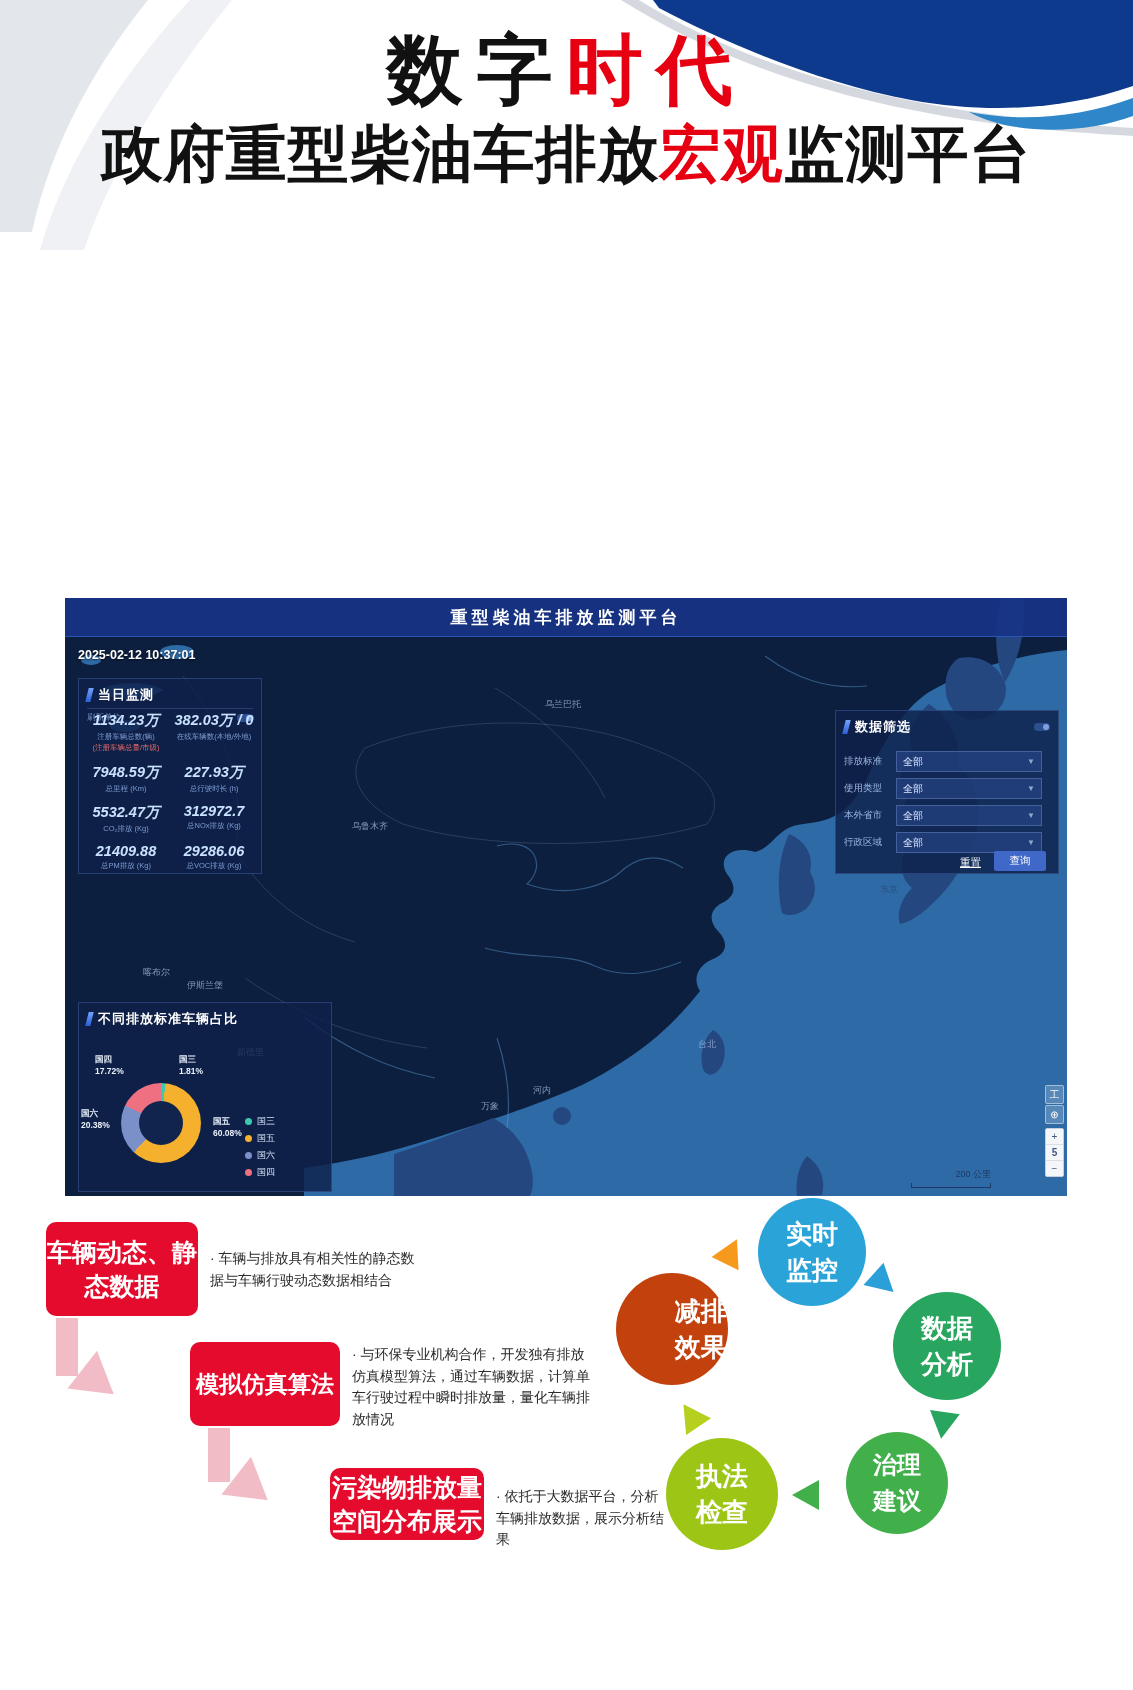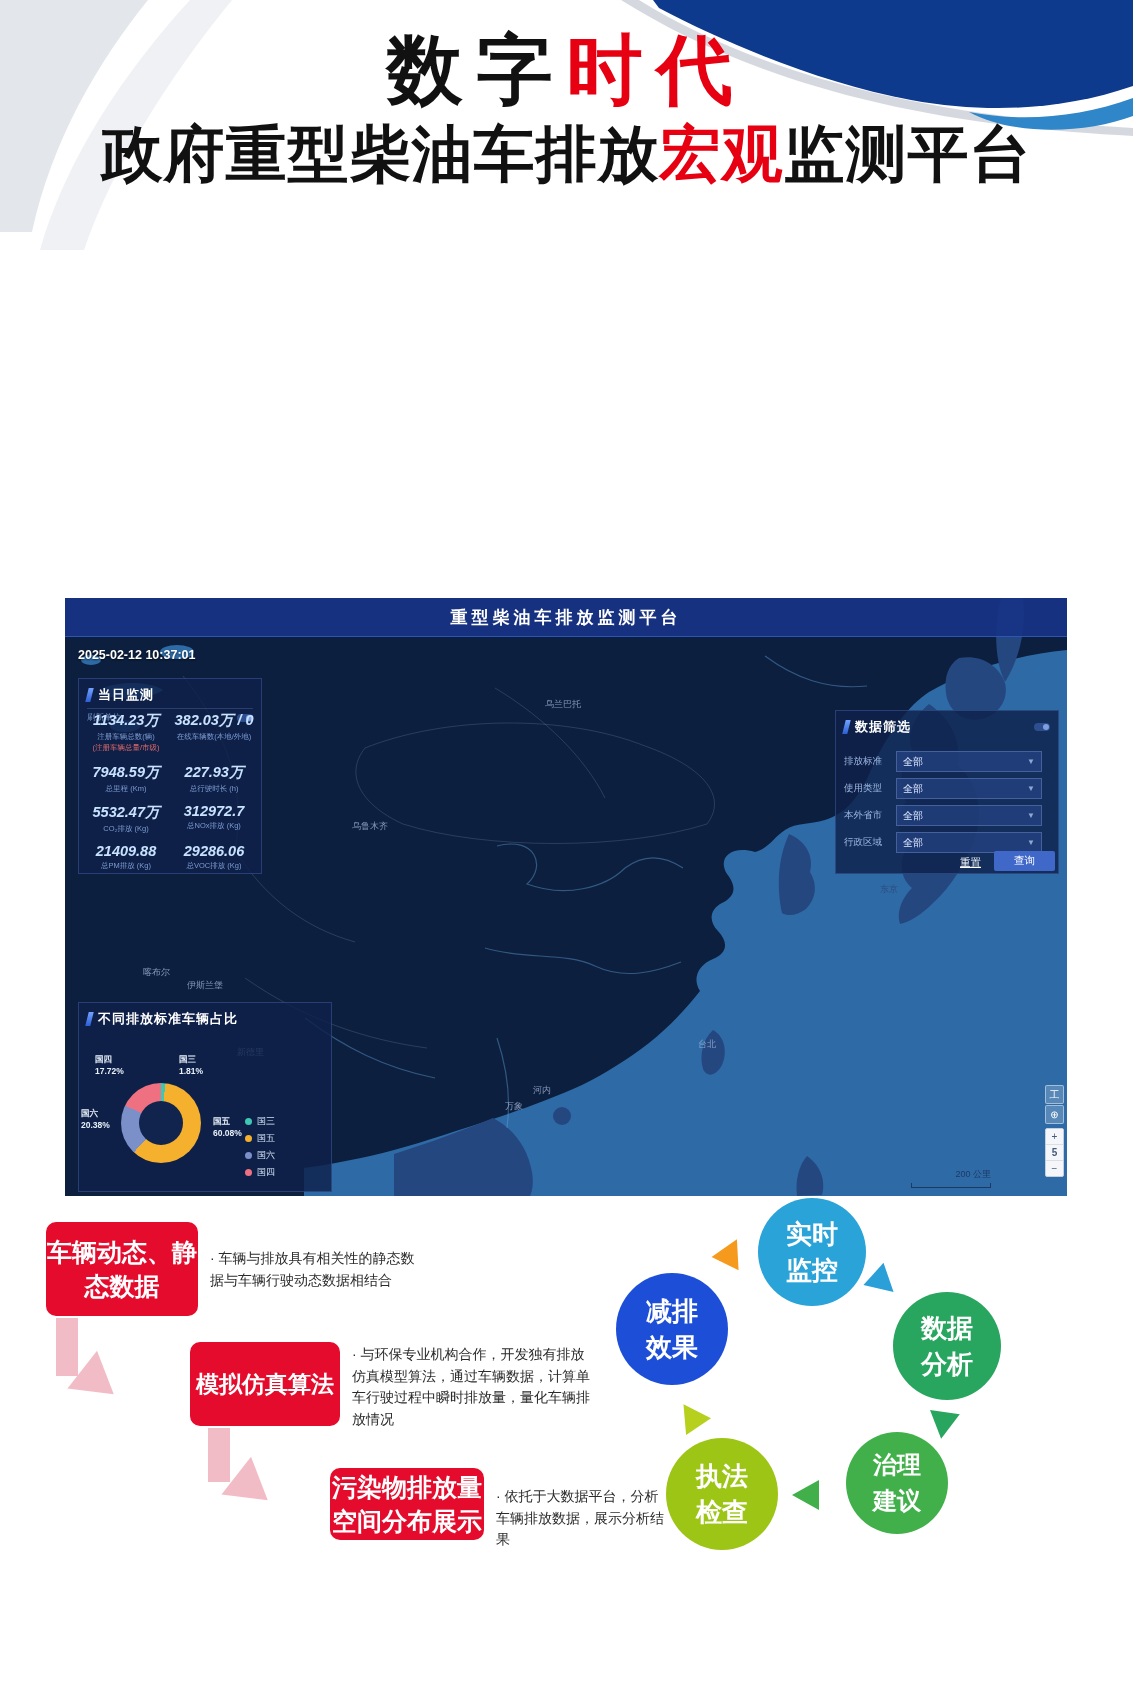--- a/index.html
+++ b/index.html
@@ -59,39 +59,39 @@
   .filters{left:770px;top:112px;width:222px;height:162px;}
   .f-row{position:absolute;left:8px;display:flex;align-items:center;}
   .f-row .fl{width:52px;color:#9db7e2;font-size:9.5px;}
   .f-sel{width:132px;height:19px;background:rgba(42,74,146,.55);border:1px solid #44619c;
          display:flex;align-items:center;padding:0 6px;cursor:pointer;}
   .f-sel .fv{color:#dce8ff;font-size:10px;flex:1;}
   .f-sel .chev{color:#8fa8d0;font-size:8px;}
   .fr0{top:40px;}.fr1{top:67px;}.fr2{top:94px;}.fr3{top:121px;}
   .btn-reset{position:absolute;left:118px;top:144px;color:#fff;font-size:10.5px;
              text-decoration:underline;background:none;border:none;cursor:pointer;}
-  .btn-query{position:absolute;left:158px;top:140px;width:61px;height:20px;background:#3f68c8;
+  .btn-query{position:absolute;left:158px;top:140px;width:52px;height:20px;background:#3f68c8;
              border:none;border-radius:2px;color:#fff;font-size:10.5px;cursor:pointer;}
   
   .piepanel{left:13px;top:404px;width:252px;height:188px;}
   .donut{position:absolute;left:42px;top:80px;width:80px;height:80px;border-radius:50%;}
   .hole{position:absolute;left:18px;top:18px;width:44px;height:44px;border-radius:50%;background:#10244e;}
   .callout{position:absolute;color:#e8f0fa;font-size:8.5px;font-weight:700;line-height:12px;}
   .co0{left:100px;top:50px;} .co3{left:16px;top:50px;width:52px;}
   .co2{left:2px;top:104px;width:42px;} .co1{left:134px;top:112px;}
   .pie-legend{position:absolute;left:166px;top:110px;}
   .pl-row{display:flex;align-items:center;gap:5px;height:17px;}
   .pl-row .dot{width:7px;height:7px;border-radius:4px;display:inline-block;}
   .pl-row span{color:#cfe0f5;font-size:9px;}
   
   .city{position:absolute;color:rgba(165,185,220,.78);font-size:9px;z-index:4;}
   .city.dark{color:#2c4c7e;}
   .c0{left:480px;top:100px;} .c1{left:287px;top:222px;} .c2{left:78px;top:368px;}
   .c3{left:122px;top:381px;} .c4{left:172px;top:448px;} .c5{left:815px;top:285px;}
-  .c6{left:633px;top:440px;text-align:center;} .c7{left:468px;top:486px;} .c8{left:440px;top:502px;}
+  .c6{left:633px;top:440px;text-align:center;} .c7{left:468px;top:486px;} .c8{left:416px;top:502px;}
   
   .tool-btn{position:absolute;width:17px;height:17px;background:rgba(255,255,255,.20);
             border:1px solid rgba(255,255,255,.45);border-radius:2px;color:#fff;font-size:10px;
             display:flex;align-items:center;justify-content:center;z-index:6;cursor:pointer;}
   .tb1{left:980px;top:487px;} .tb2{left:980px;top:507px;}
   .zoomstack{position:absolute;left:980px;top:530px;width:17px;z-index:6;
              background:#f4f6fa;border:1px solid #c6cfdd;border-radius:2px;}
   .zcell{height:15px;display:flex;align-items:center;justify-content:center;
          color:#44597e;font-size:10px;border-bottom:1px solid #d8dfe9;cursor:pointer;}
   .zcell:last-child{border-bottom:none;}
@@ -374,21 +374,21 @@
     </div>
   <div class="cycle-circle cc1" style="background: rgb(40, 165, 94);">
       <span>数据分析</span>
     </div>
   <div class="cycle-circle cc2" style="background: rgb(65, 176, 75);">
       <span>治理建议</span>
     </div>
   <div class="cycle-circle cc3" style="background: rgb(156, 197, 21);">
       <span>执法检查</span>
     </div>
-  <div class="cycle-circle cc4" style="background: #1d4ed8;">
+  <div class="cycle-circle cc4" style="background: #c2410c; justify-content: flex-end;">
       <span>减排效果</span>
     </div>
   <div class="ar ar-up a0"></div>
   <div class="ar ar-dr a1"></div>
   <div class="ar ar-dn a2"></div>
   <div class="ar ar-lf a3"></div>
   <div class="ar ar-ul a4"></div>
 </div>
 
 </body></html>

